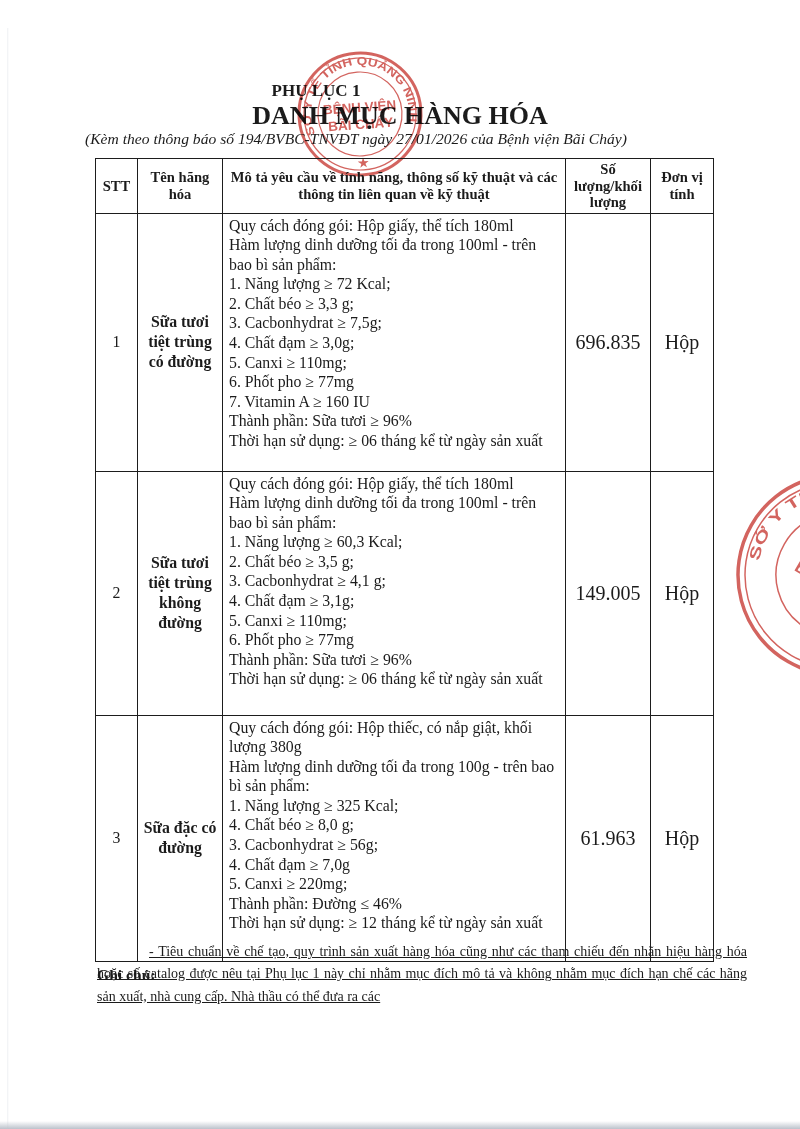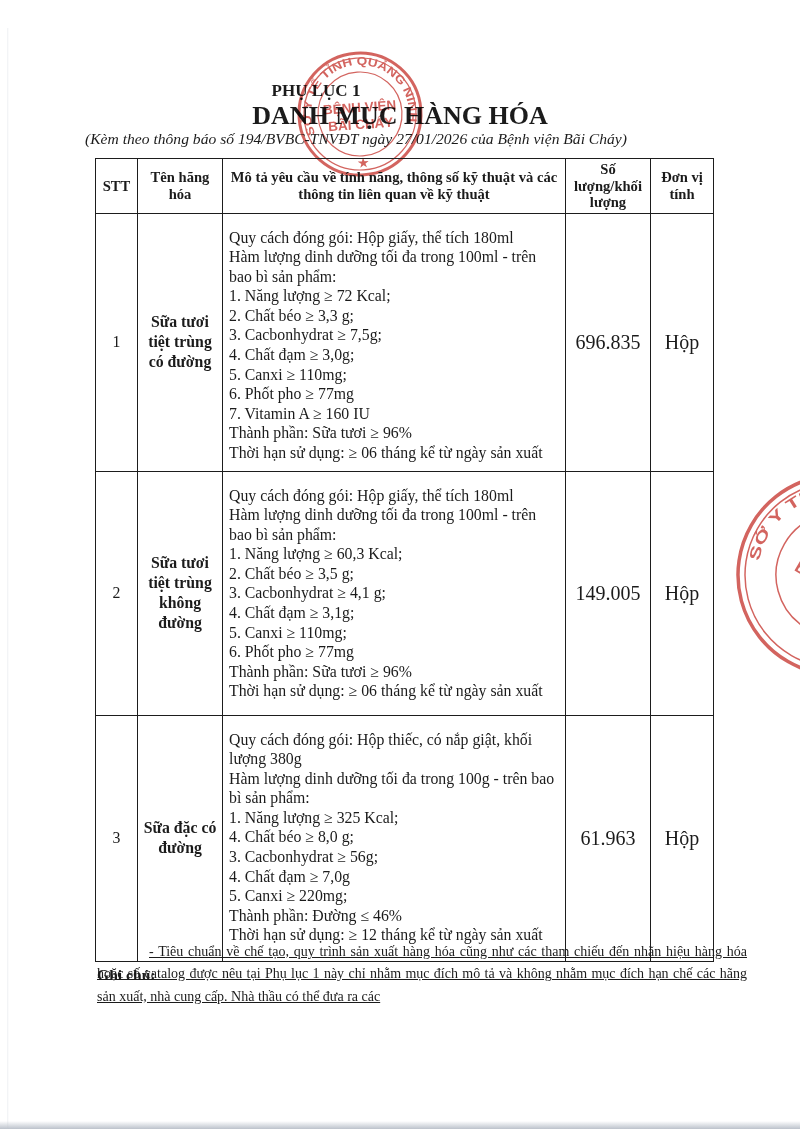--- a/index.html
+++ b/index.html
@@ -14,21 +14,21 @@
             font-size:15.6px; font-style:italic; }
 
   table.goods { position:absolute; left:95px; top:158px; width:618px;
             border-collapse:collapse; table-layout:fixed; }
   th, td { border:1.6px solid #1d1d1d; }
   th { font-size:14.6px; font-weight:bold; text-align:center; vertical-align:middle;
        line-height:16.5px; padding:2px 3px; }
   td { font-size:15.8px; vertical-align:middle; }
   td.stt  { text-align:center; }
   td.name { text-align:center; line-height:20px; padding:16px 3px;font-weight:bold; }
-  td.desc { vertical-align:top; padding:14px 5px 0 6px; line-height:19.6px; }
+  td.desc { vertical-align:top; padding:2px 5px 0 6px; line-height:19.6px; }
   td.qty, td.unit { text-align:center; font-size:20px; }
   tr.hrow { height:50px; }
   tr.r1 { height:258px; }
   tr.r2 { height:244px; }
   tr.r3 { height:246px; }
   .dl { white-space:normal; }
 
   .notes-title { position:absolute; left:97px; top:966px; font-size:15.6px; font-weight:bold; }
   .notes-para  { position:absolute; left:97px; top:941px; width:650px; font-size:14px;
                  line-height:22.4px; text-align:justify; text-indent:52px;text-decoration:underline; }

